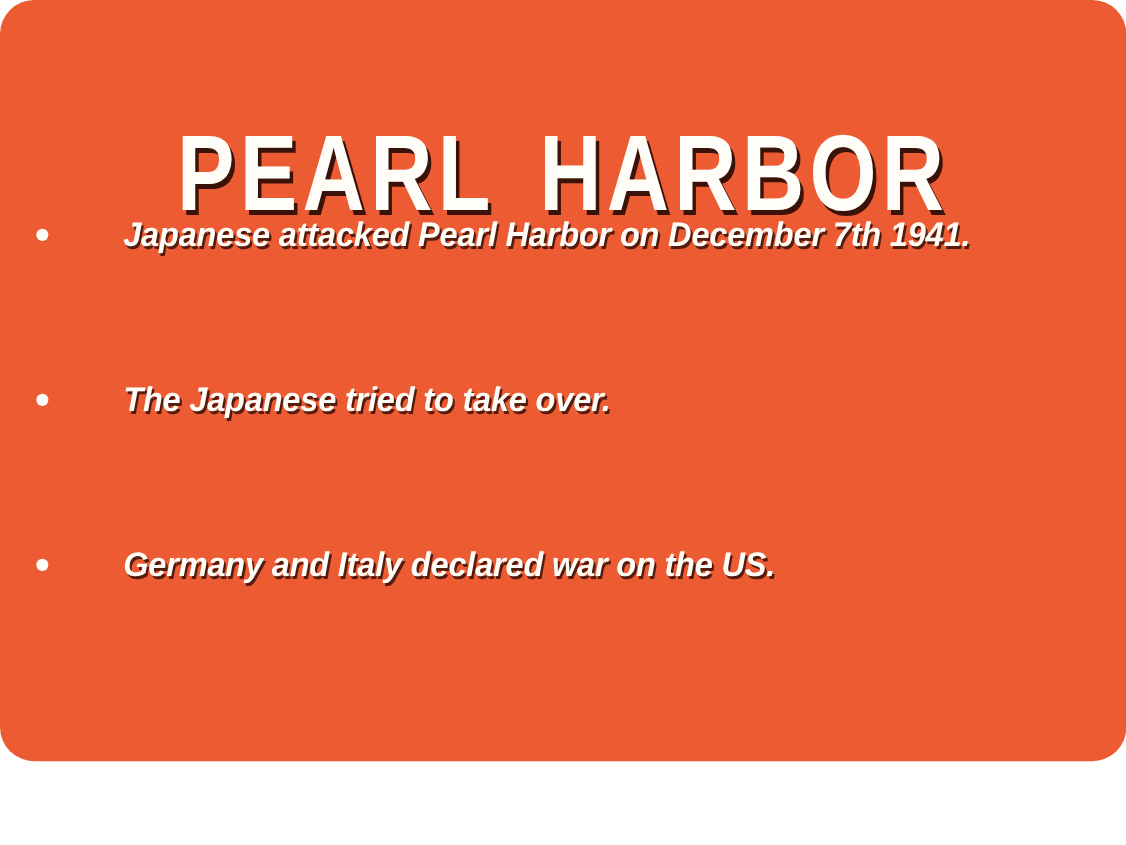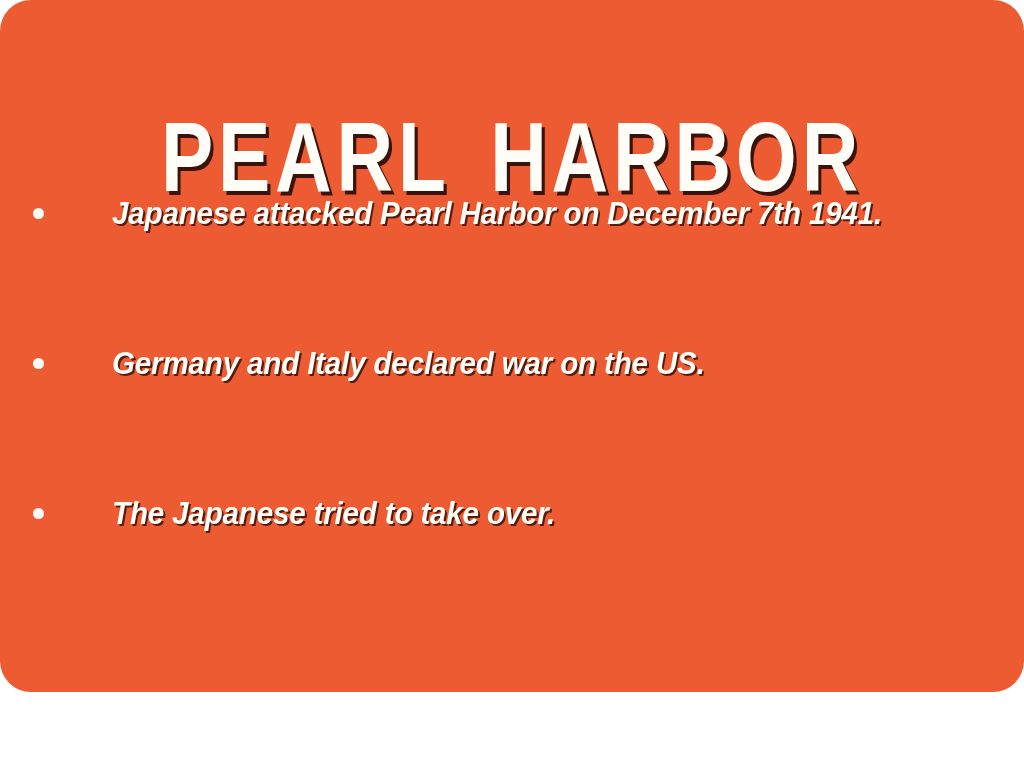--- a/index.html
+++ b/index.html
@@ -94,23 +94,23 @@
 
   <ul id="bullet-list">
 
     <li class="bullet-row">
       <span class="bullet-marker"></span>
       <span class="bullet-text">Japanese attacked Pearl Harbor on December 7th 1941.</span>
     </li>
 
     <li class="bullet-row">
       <span class="bullet-marker"></span>
-      <span class="bullet-text">Germany and Italy declared war on the US.</span>
+      <span class="bullet-text">The Japanese tried to take over.</span>
     </li>
 
     <li class="bullet-row">
       <span class="bullet-marker"></span>
-      <span class="bullet-text">The Japanese tried to take over.</span>
+      <span class="bullet-text">Germany and Italy declared war on the US.</span>
     </li>
 
   </ul>
 
 </div>
 
 </body></html>

